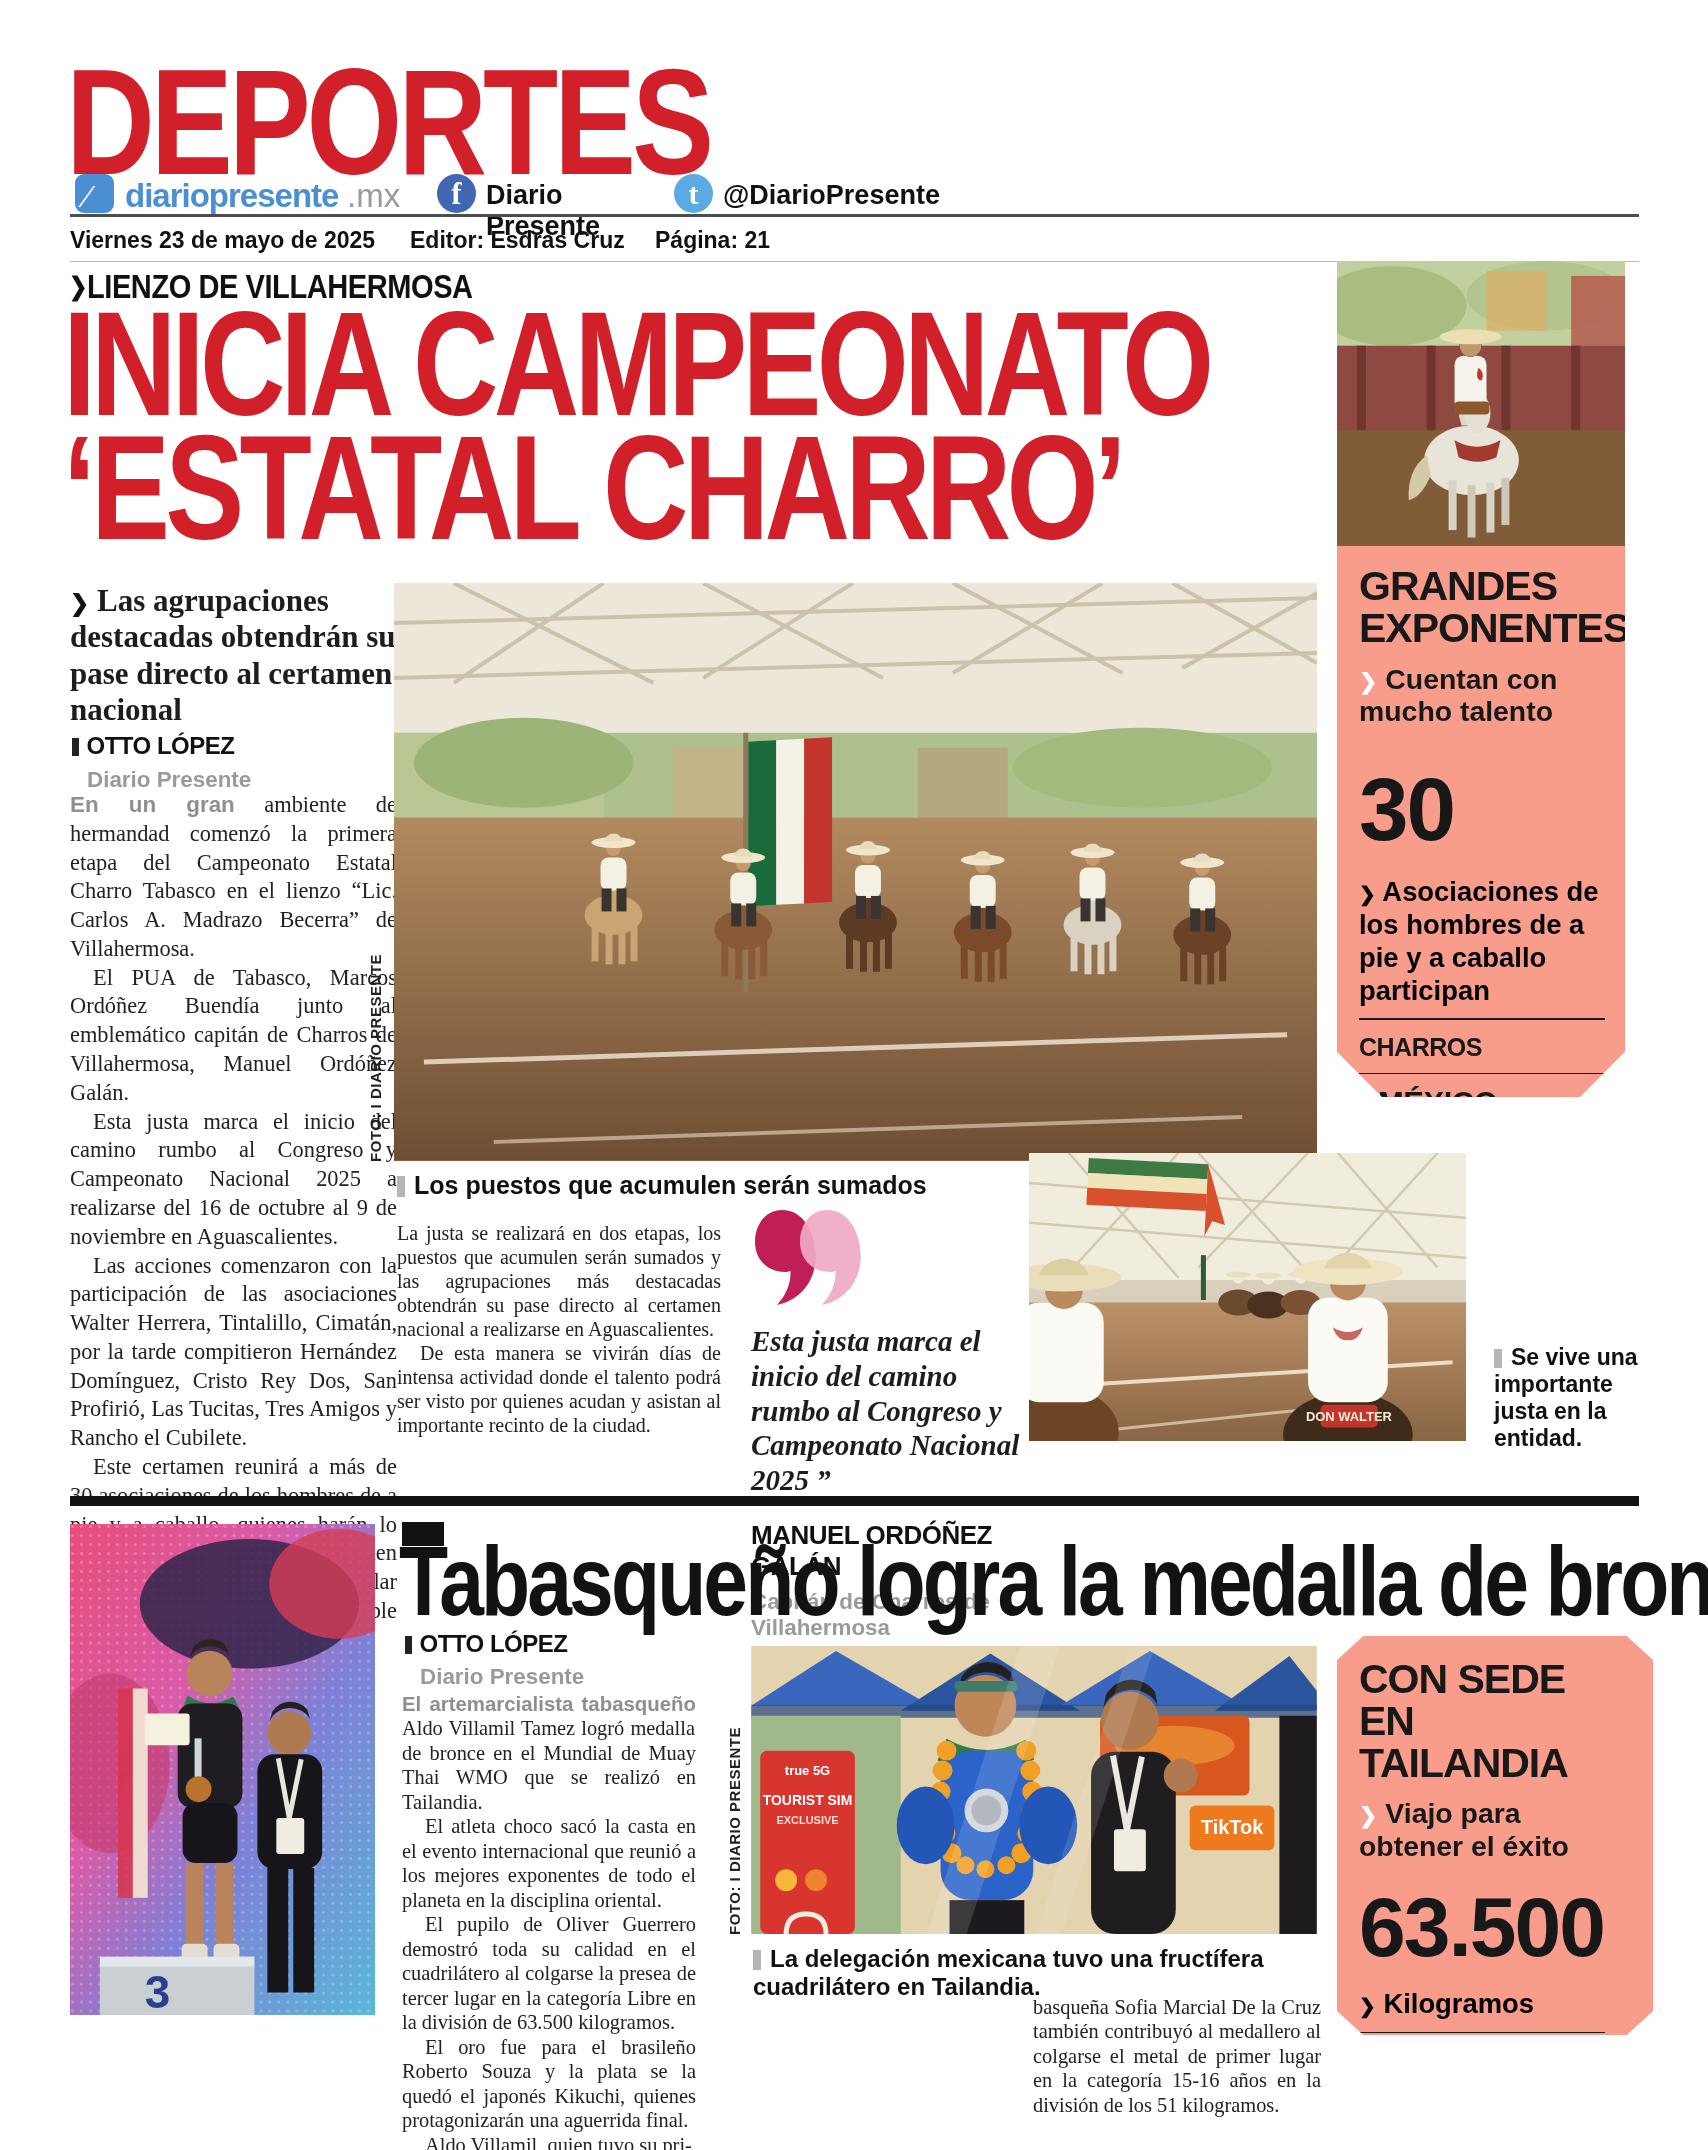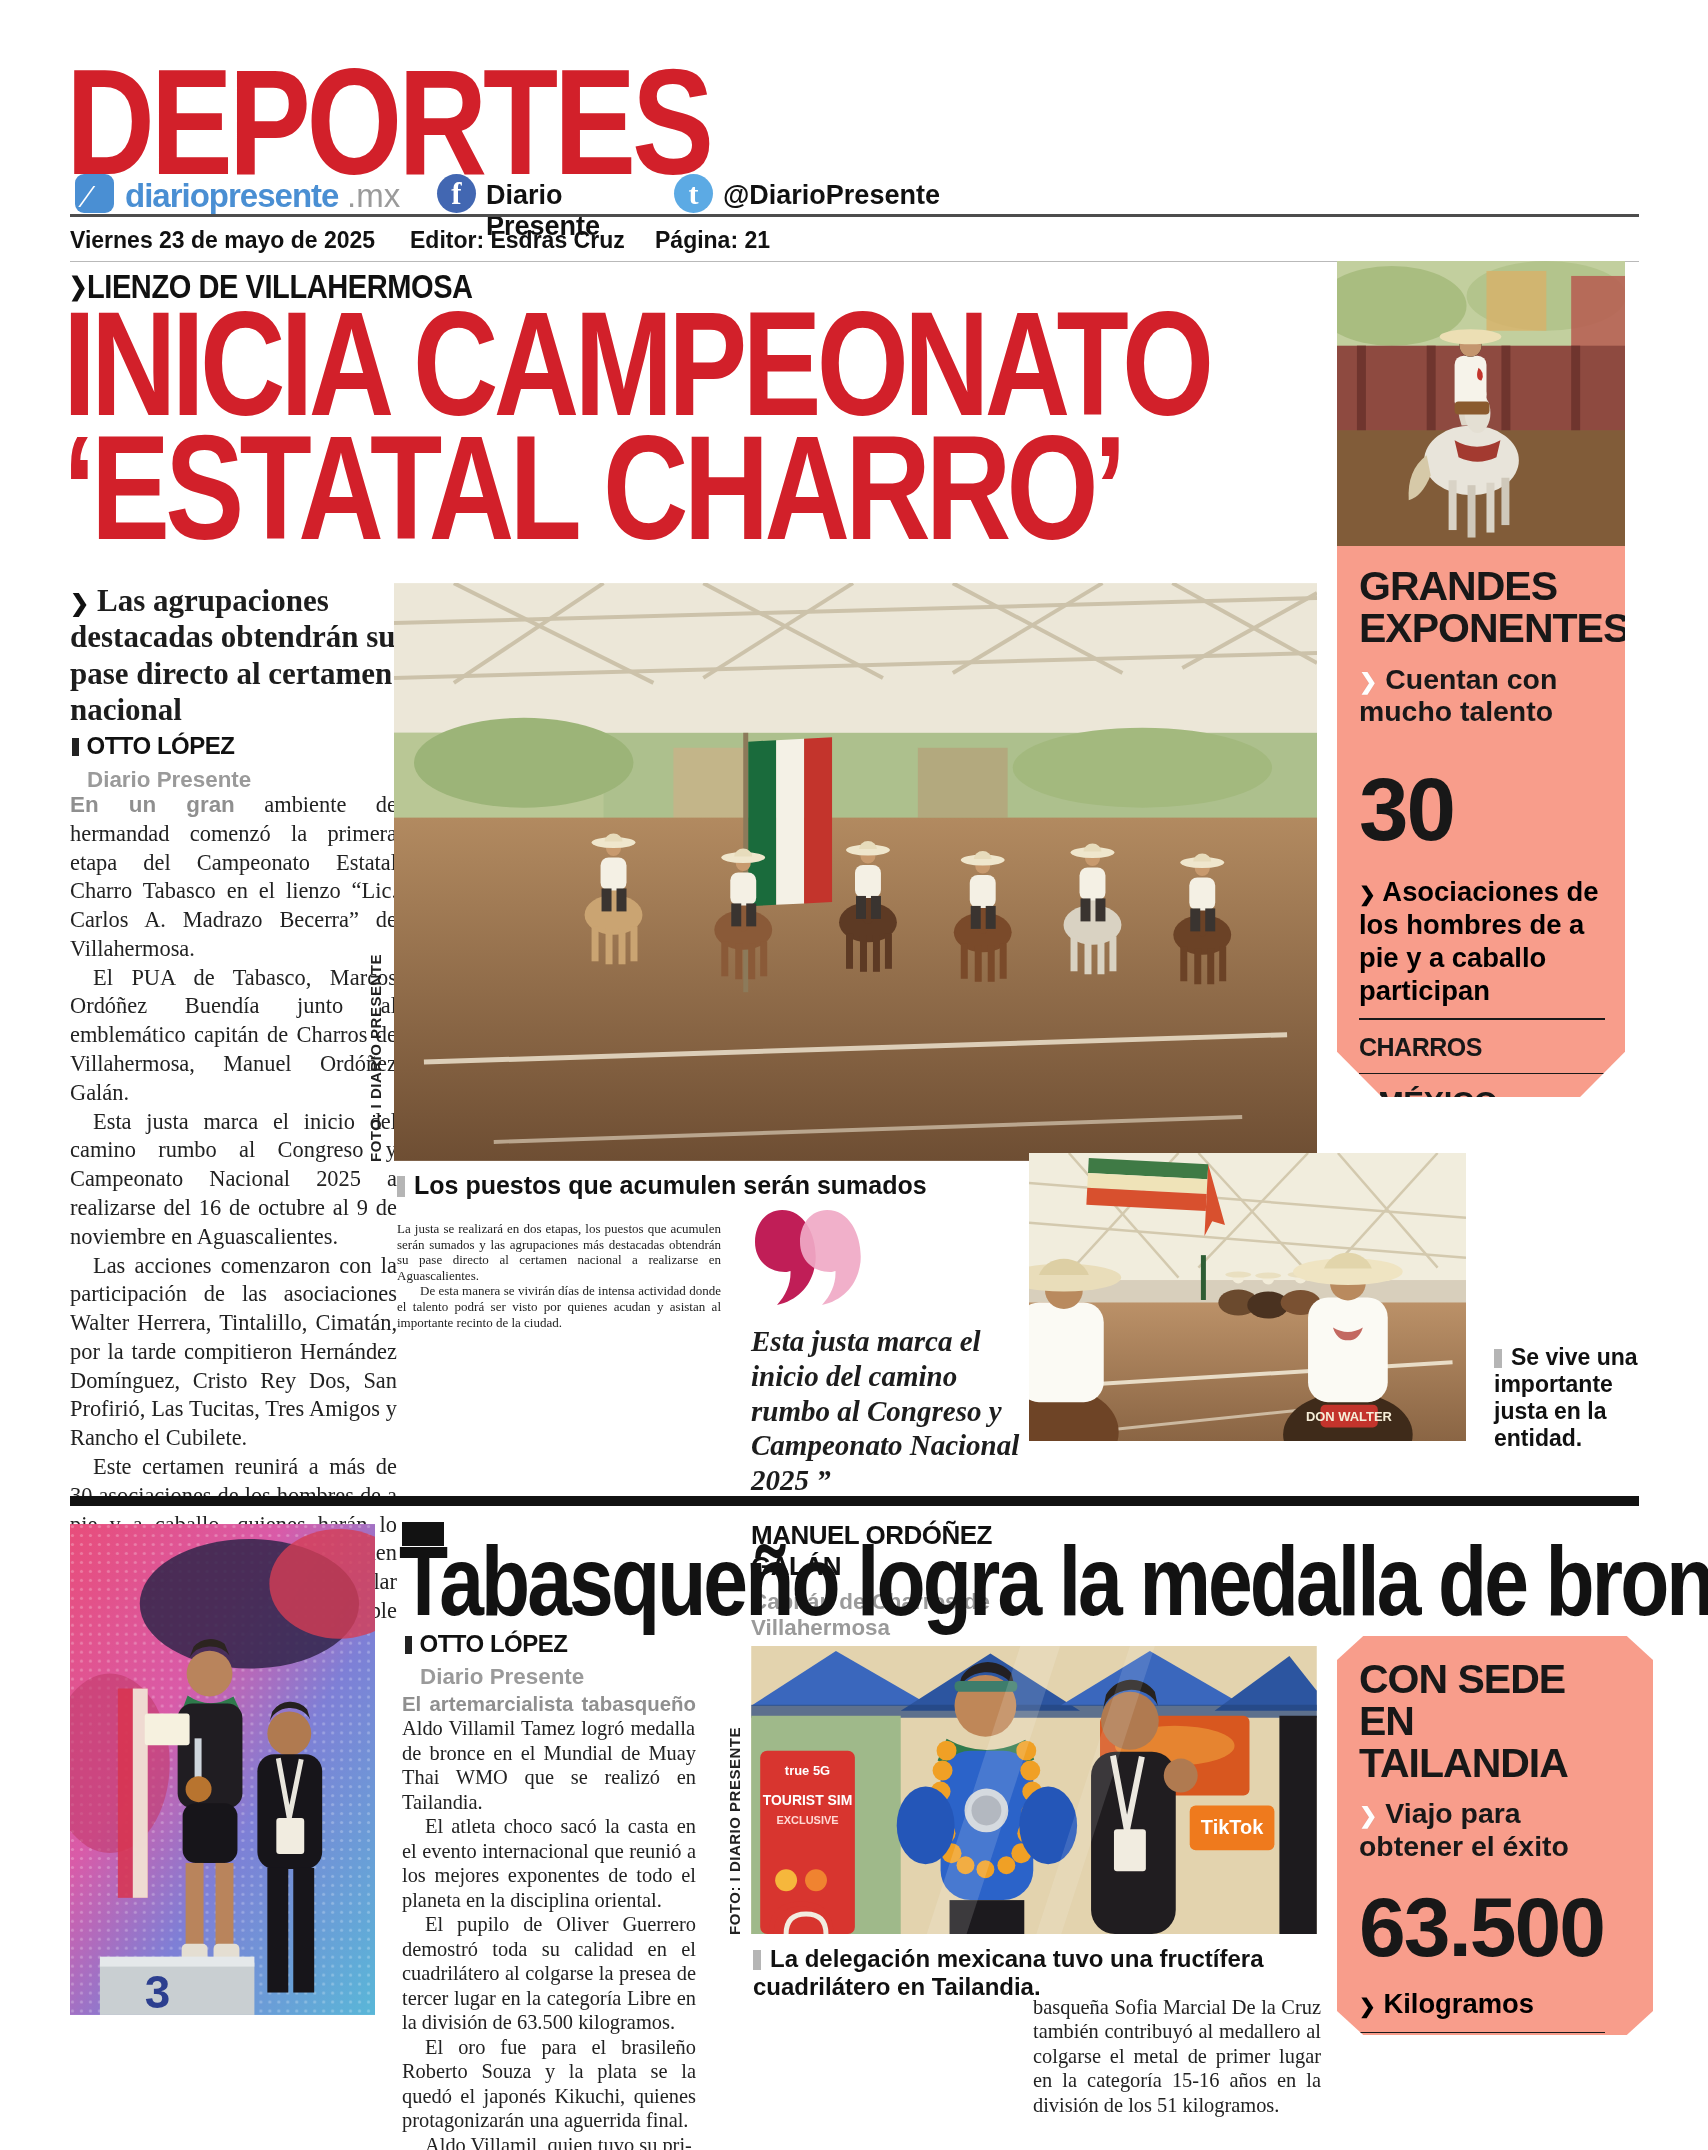--- a/index.html
+++ b/index.html
@@ -151,21 +151,21 @@
       <use href="#rider" x="1180" y="595" style="color:#7a4a2a"></use>
       <use href="#rider" x="1400" y="580" style="color:#d9d2c2"></use>
       <use href="#rider" x="1620" y="600" style="color:#6b4226"></use>
     </svg>
   </div>
 
   <div class="abs" style="left:397px;top:1171px;width:848px;">
     <span class="capmark"></span><span class="cap" style="font-size:25px;">Los puestos que acumulen serán sumados</span>
   </div>
 
-  <div class="abs serifbody" style="left:397px;top:1221px;width:324px;font-size:13px;line-height:1.2;">
+  <div class="abs serifbody" style="left:397px;top:1221px;width:324px;font-size:20px;line-height:1.2;">
     <p>La justa se realizará en dos etapas, los puestos que acumulen serán sumados y las agrupaciones más destacadas obtendrán su pase directo al certamen nacional a realizarse en Aguascalientes.</p>
     <p>De esta manera se vivirán días de intensa actividad donde el talento podrá ser visto por quienes acudan y asistan al importante recinto de la ciudad.</p>
   </div>
 
   <div class="abs" style="left:751px;top:1207px;width:284px;">
     <svg width="130" height="100" viewBox="0 0 260 200">
       <path d="M62,6 C30,6 8,34 8,70 C8,106 34,130 68,130 C72,130 76,129 79,128 C80,154 70,176 52,196 C98,186 124,152 129,110 C133,62 110,6 62,6 Z" fill="#c01e57"></path>
       <path d="M152,6 C120,6 98,34 98,70 C98,106 124,130 158,130 C162,130 166,129 169,128 C170,154 160,176 142,196 C188,186 214,152 219,110 C223,62 200,6 152,6 Z" fill="#f0a9c5" opacity="0.92"></path>
     </svg>
     <div class="serifbody" style="font-size:29px;line-height:1.2;font-weight:700;font-style:italic;text-align:left;color:#1d1d1d;margin-top:15px;">Esta justa marca el inicio del camino rumbo al Congreso y Campeonato Nacional 2025 ”</div>

